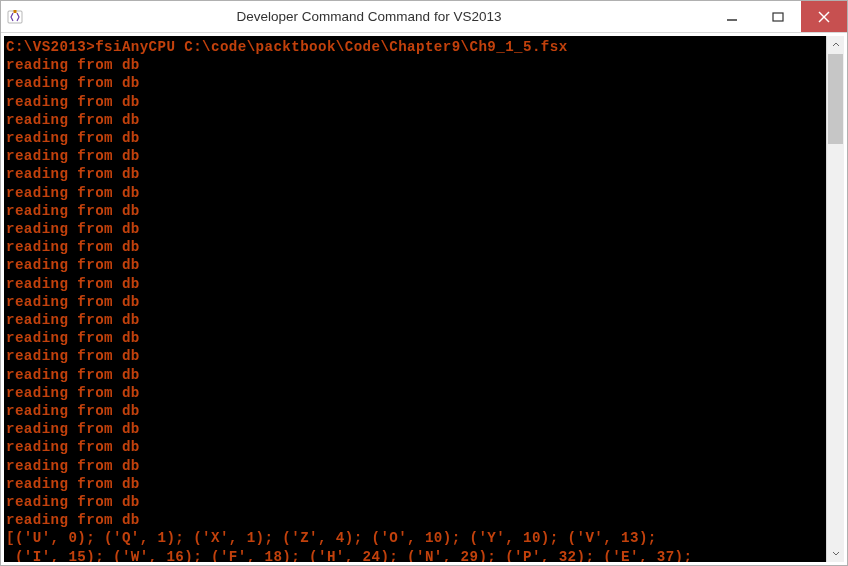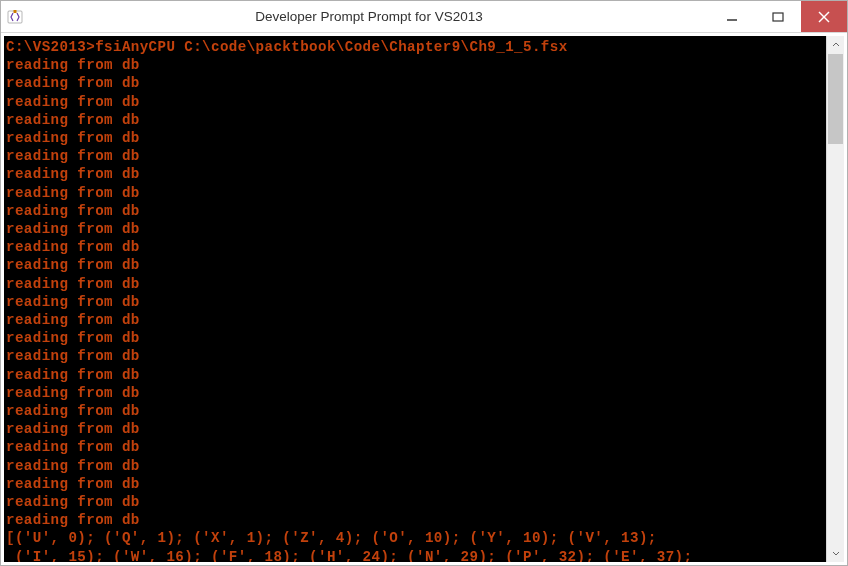--- a/index.html
+++ b/index.html
@@ -101,21 +101,21 @@
 
 <div class="titlebar">
   <div class="app-icon">
     <svg viewBox="0 0 16 16">
       <rect x="1" y="2" width="14" height="12" rx="1" fill="#fff" stroke="#888" stroke-width="0.6"></rect>
       <path d="M6 4 L4 8 L6 12" stroke="#6a3daa" stroke-width="1.2" fill="none"></path>
       <path d="M10 4 L12 8 L10 12" stroke="#6a3daa" stroke-width="1.2" fill="none"></path>
       <rect x="6.5" y="1" width="3" height="3" fill="#cc7a00"></rect>
     </svg>
   </div>
-  <div class="title">Developer Prompt Prompt for VS2013</div>
+  <div class="title">Developer Command Command for VS2013</div>
   <div class="win-controls">
     <div class="win-btn">
       <svg width="12" height="12">
         <line x1="1" y1="9" x2="11" y2="9" stroke="#333" stroke-width="1.5"></line>
       </svg>
     </div>
     <div class="win-btn">
       <svg width="12" height="12">
         <rect x="1" y="2" width="10" height="8" fill="none" stroke="#333" stroke-width="1.2"></rect>
       </svg>

